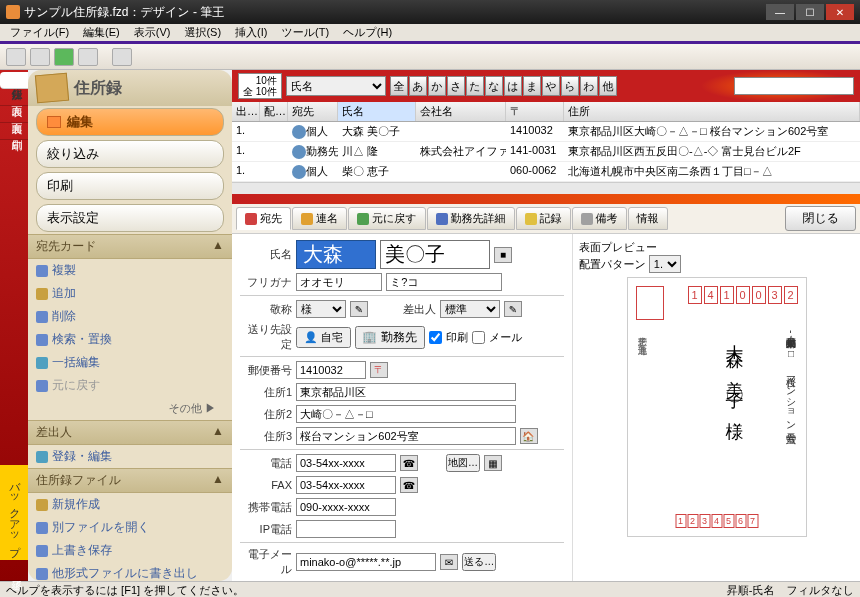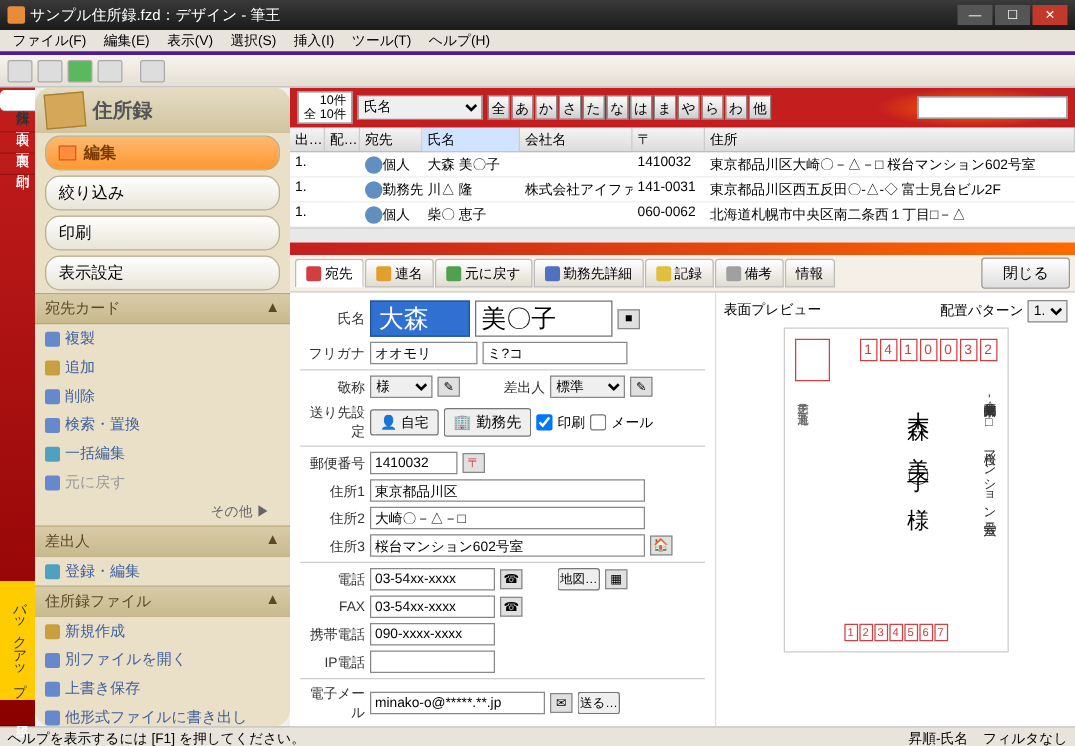--- a/index.html
+++ b/index.html
@@ -57,21 +57,21 @@
 .form-area { display: flex; flex: 1; overflow: hidden; }
 .form-left { width: 340px; padding: 6px 8px; overflow-y: auto; }
 .form-row { display: flex; align-items: center; margin-bottom: 4px; gap: 4px; }
 .form-row .lbl { width: 52px; text-align: right; font-size: 11px; color: #333; }
 .form-row input[type=text] { border: 1px solid #888; padding: 1px 3px; font-size: 11px; height: 18px; }
 .big-name { background: #3070d0; color: #fff; font-size: 20px; padding: 0 6px; width: 80px; border: 1px solid #205090; }
 .big-name2 { font-size: 20px; width: 110px; border: 1px solid #737373; padding: 0 4px; }
 select { border: 1px solid #888; font-size: 11px; height: 18px; }
 .ico-btn { width: 18px; height: 16px; background: #e0e0e0; border: 1px solid #888; cursor: pointer; display: inline-flex; align-items: center; justify-content: center; font-size: 10px; }
 .preview-side { flex: 1; padding: 6px; border-left: 1px solid #ddd; }
-.preview-hdr { display: flex; justify-content: space-between; font-size: 11px; margin-bottom: 4px; }
+.preview-hdr { display: flex; justify-content: space-between; font-size: 11px; margin-bottom: 4px; flex-direction: column; }
 .postcard { width: 180px; height: 260px; border: 1px solid #ccc; margin: 0 auto; background: #fff; position: relative; padding: 8px; }
 .postcard .pc-top { display: flex; justify-content: space-between; }
 .pc-stamp { width: 28px; height: 34px; border: 1px solid #d04040; }
 .pc-zip { display: flex; gap: 2px; }
 .pc-zip span { width: 14px; height: 18px; border: 1px solid #d04040; color: #d04040; font-size: 11px; display: flex; align-items: center; justify-content: center; }
 .pc-body { display: flex; margin-top: 10px; height: 170px; }
 .pc-addr { writing-mode: vertical-rl; font-size: 10px; color: #333; }
 .pc-name { writing-mode: vertical-rl; font-size: 18px; margin: 0 auto; letter-spacing: 6px; }
 .pc-sender { writing-mode: vertical-rl; font-size: 9px; color: #666; margin-right: auto; }
 .pc-bot-zip { display: flex; gap: 1px; position: absolute; bottom: 8px; left: 50%; transform: translateX(-50%);}

